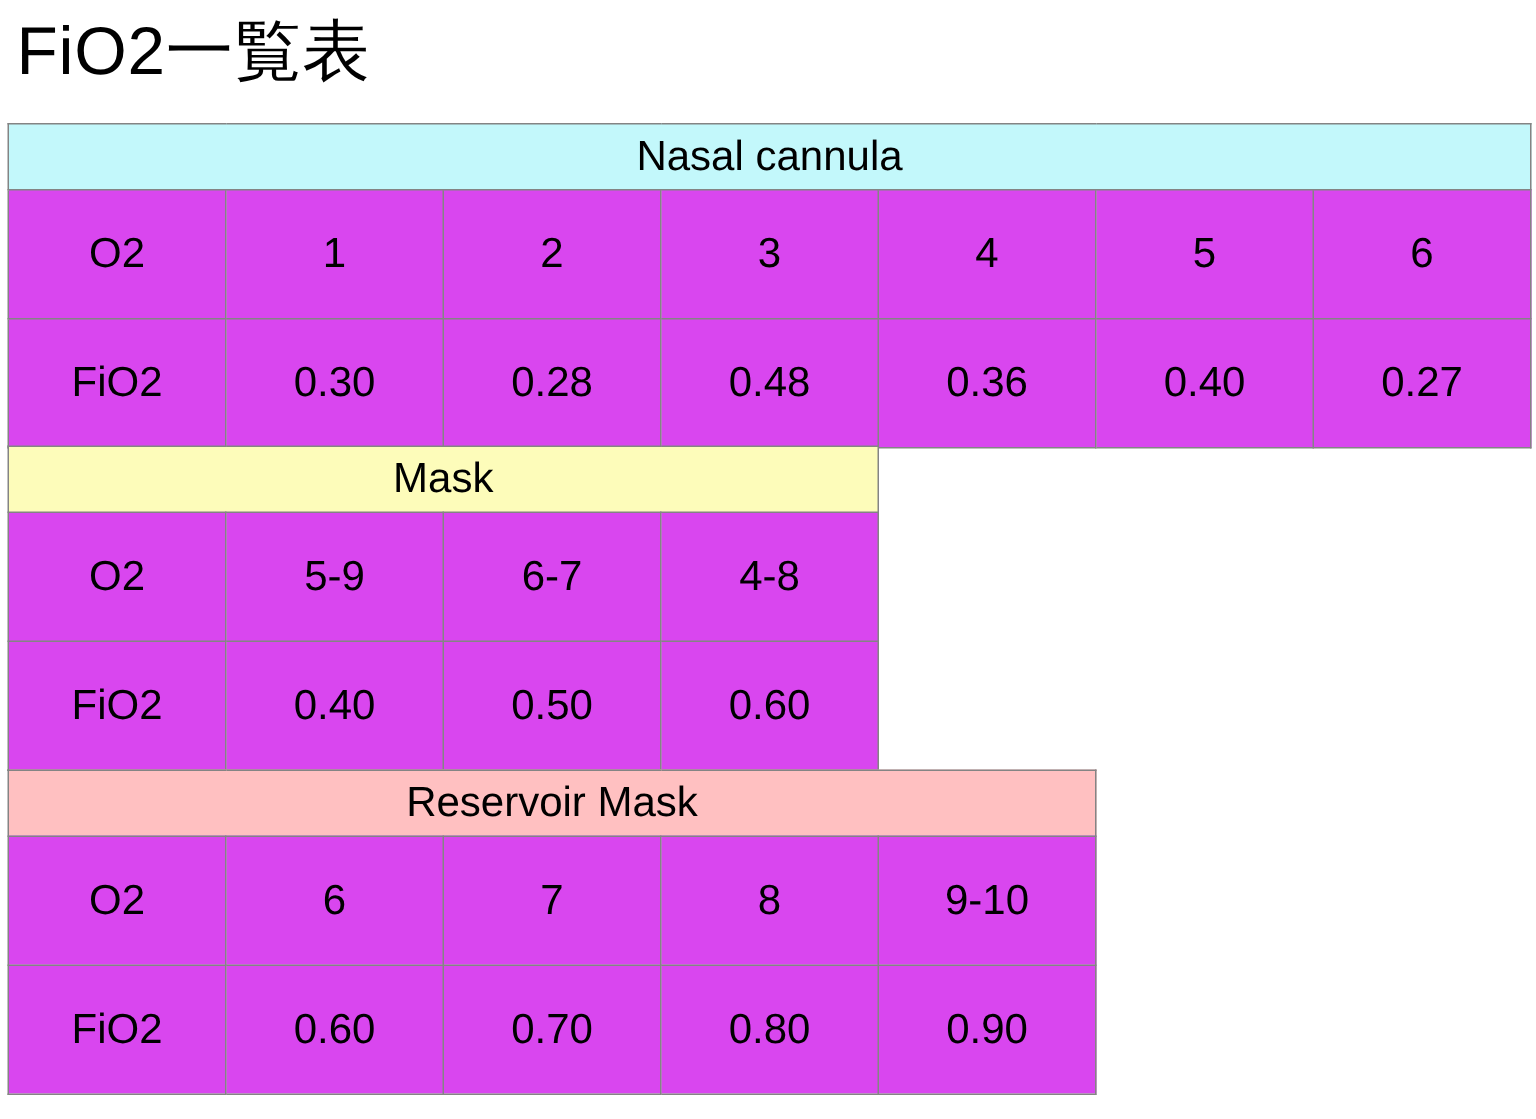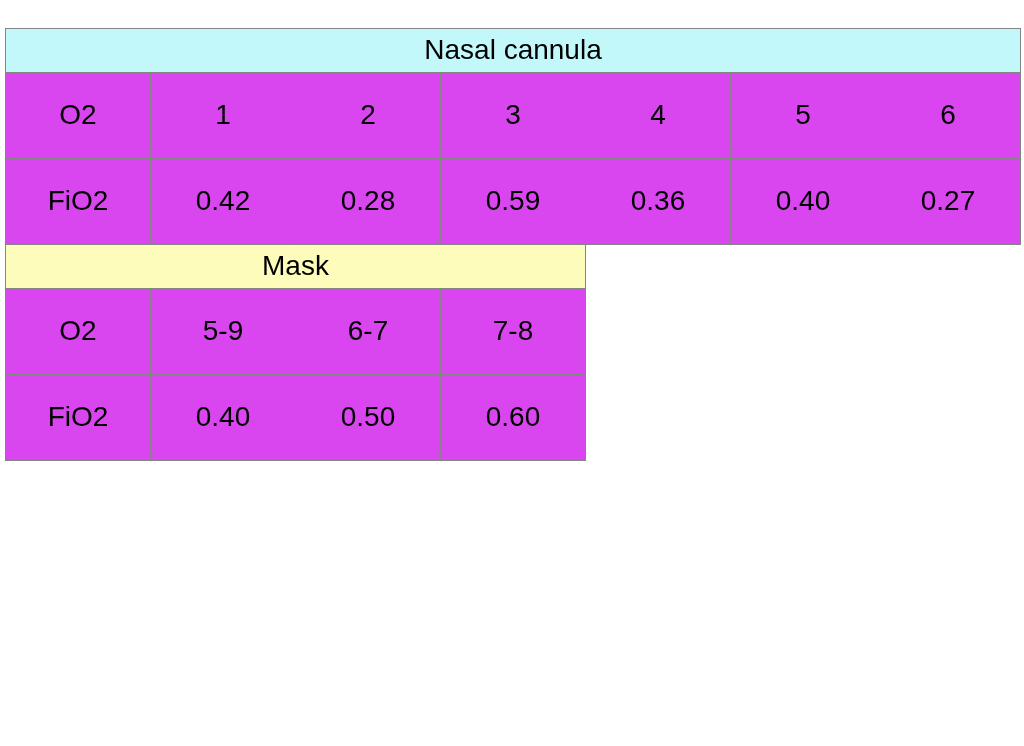--- a/index.html
+++ b/index.html
@@ -49,61 +49,83 @@
   td.data-cell { height: 86px; }
   td.bg-cyan   { background: var(--nasal-header-bg); }
   td.bg-yellow { background: var(--mask-header-bg); }
   td.bg-pink   { background: var(--reservoir-header-bg); }
 </style>
 </head>
 <body>
 
 <div class="page">
 
+  <h1 class="page-title">FiO2一覧表</h1>
 
   <table class="fio2-table cols-7 first">
     <tbody>
       <tr>
         <td colspan="7" class="section-header bg-cyan">Nasal cannula</td>
       </tr>
       <tr>
         <td class="data-cell">O2</td>
         <td class="data-cell">1</td>
         <td class="data-cell">2</td>
         <td class="data-cell">3</td>
         <td class="data-cell">4</td>
         <td class="data-cell">5</td>
         <td class="data-cell">6</td>
       </tr>
       <tr>
         <td class="data-cell">FiO2</td>
-        <td class="data-cell">0.42</td>
+        <td class="data-cell">0.30</td>
         <td class="data-cell">0.28</td>
-        <td class="data-cell">0.59</td>
+        <td class="data-cell">0.48</td>
         <td class="data-cell">0.36</td>
         <td class="data-cell">0.40</td>
         <td class="data-cell">0.27</td>
       </tr>
     </tbody>
   </table>
 
   <table class="fio2-table cols-4">
     <tbody>
       <tr>
         <td colspan="4" class="section-header bg-yellow">Mask</td>
       </tr>
       <tr>
         <td class="data-cell">O2</td>
         <td class="data-cell">5-9</td>
         <td class="data-cell">6-7</td>
-        <td class="data-cell">7-8</td>
+        <td class="data-cell">4-8</td>
       </tr>
       <tr>
         <td class="data-cell">FiO2</td>
         <td class="data-cell">0.40</td>
         <td class="data-cell">0.50</td>
         <td class="data-cell">0.60</td>
       </tr>
     </tbody>
   </table>
 
+  <table class="fio2-table cols-5">
+    <tbody>
+      <tr>
+        <td colspan="5" class="section-header bg-pink">Reservoir Mask</td>
+      </tr>
+      <tr>
+        <td class="data-cell">O2</td>
+        <td class="data-cell">6</td>
+        <td class="data-cell">7</td>
+        <td class="data-cell">8</td>
+        <td class="data-cell">9-10</td>
+      </tr>
+      <tr>
+        <td class="data-cell">FiO2</td>
+        <td class="data-cell">0.60</td>
+        <td class="data-cell">0.70</td>
+        <td class="data-cell">0.80</td>
+        <td class="data-cell">0.90</td>
+      </tr>
+    </tbody>
+  </table>
 
 </div>
 
 </body></html>

